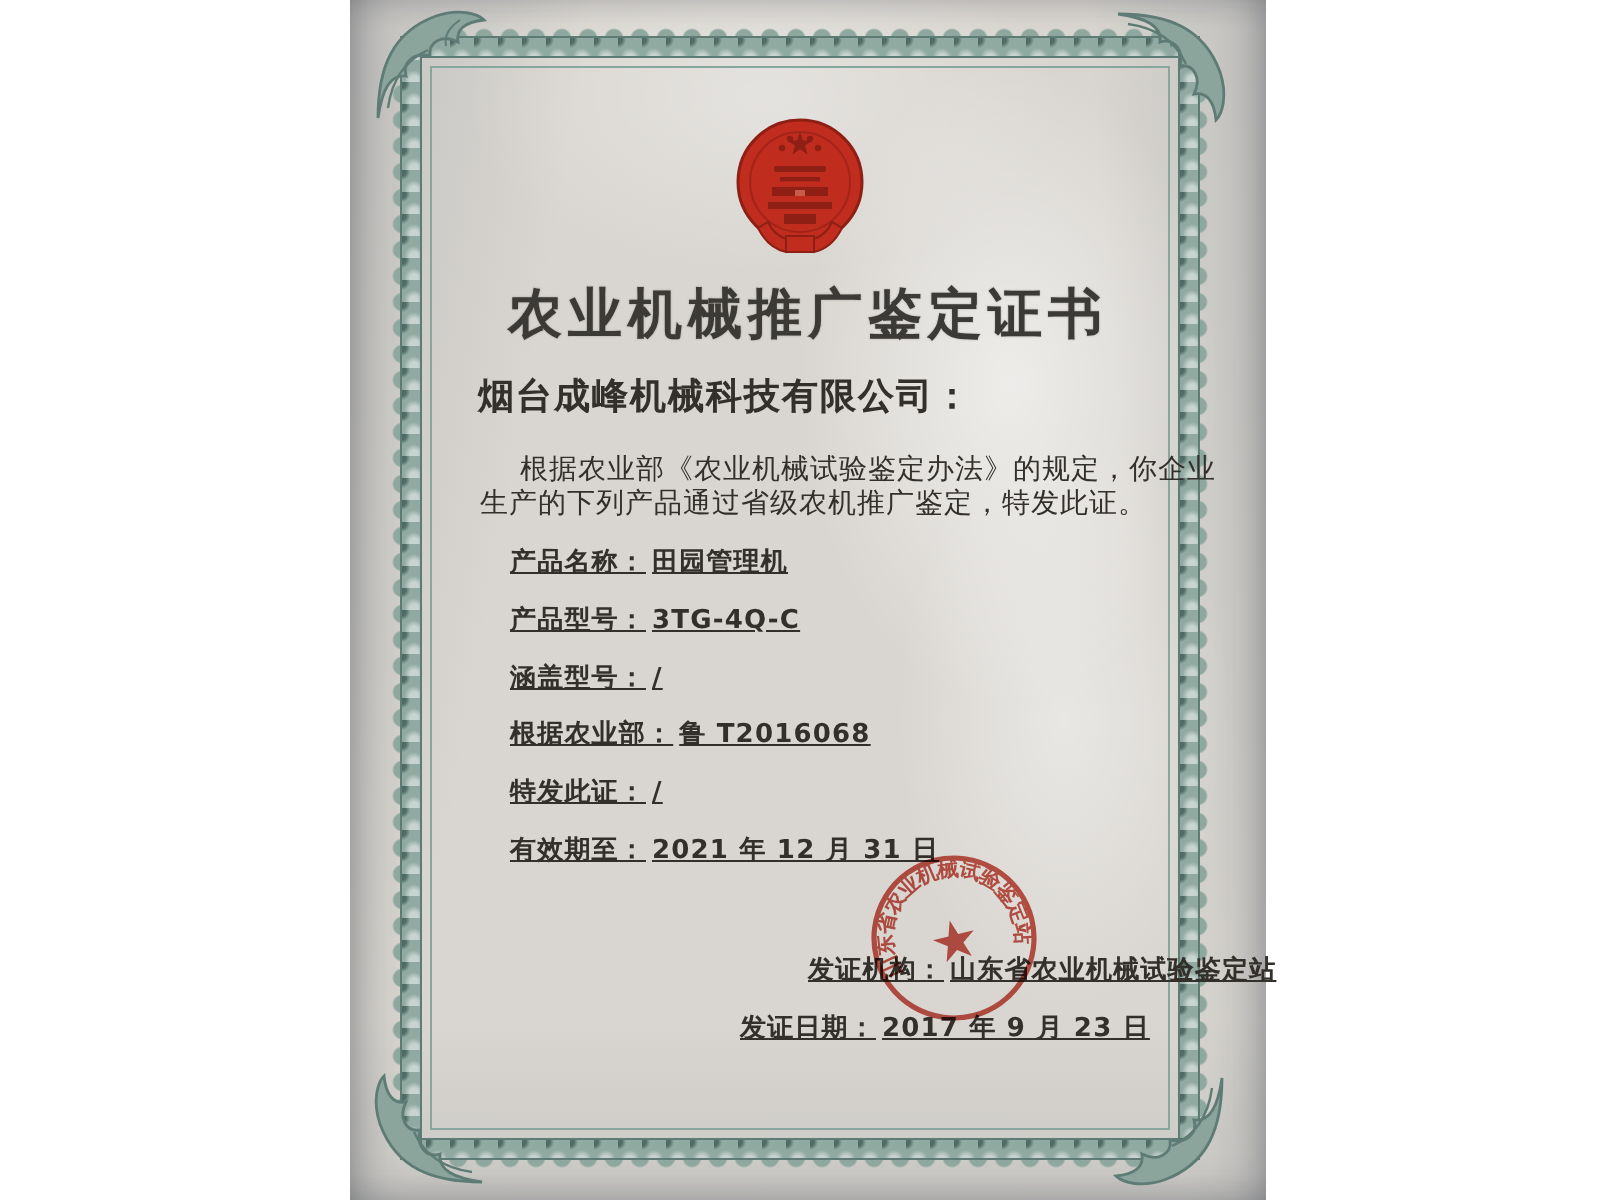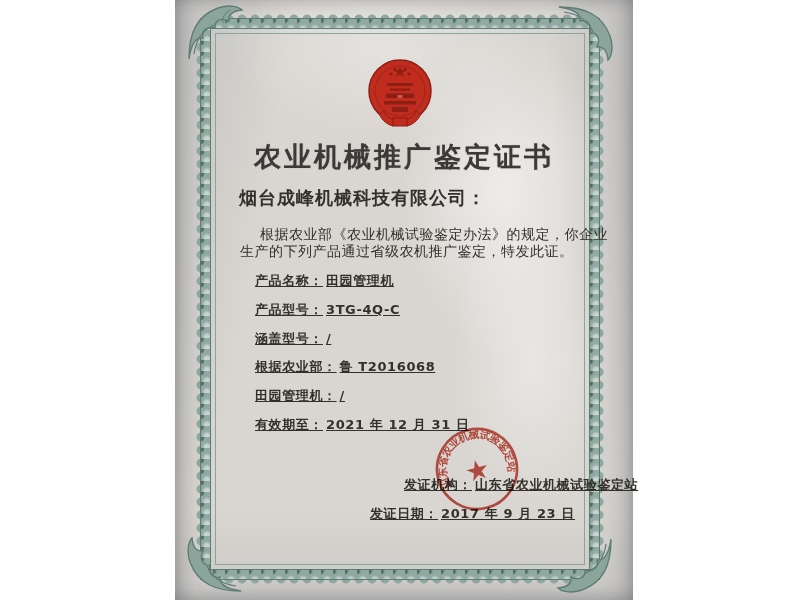--- a/index.html
+++ b/index.html
@@ -151,21 +151,21 @@
     <div class="row r1">
       <span class="lbl">产品型号：</span><span class="val">3TG-4Q-C</span>
     </div>
     <div class="row r2">
       <span class="lbl">涵盖型号：</span><span class="val">/</span>
     </div>
     <div class="row r3">
       <span class="lbl">根据农业部：</span><span class="val">鲁 T2016068</span>
     </div>
     <div class="row r4">
-      <span class="lbl">田园管理机：</span><span class="val">/</span>
+      <span class="lbl">特发此证：</span><span class="val">/</span>
     </div>
     <div class="row r5">
       <span class="lbl">有效期至：</span><span class="val">2021 年 12 月 31 日</span>
     </div>
 
     <div class="row issuer">
       <span class="lbl">发证机构：</span><span class="val">山东省农业机械试验鉴定站</span>
     </div>
     <div class="row issuedate">
       <span class="lbl">发证日期：</span><span class="val">2017 年 9 月 23 日</span>

